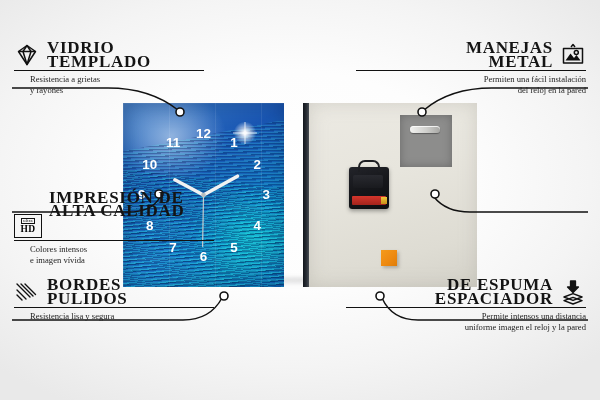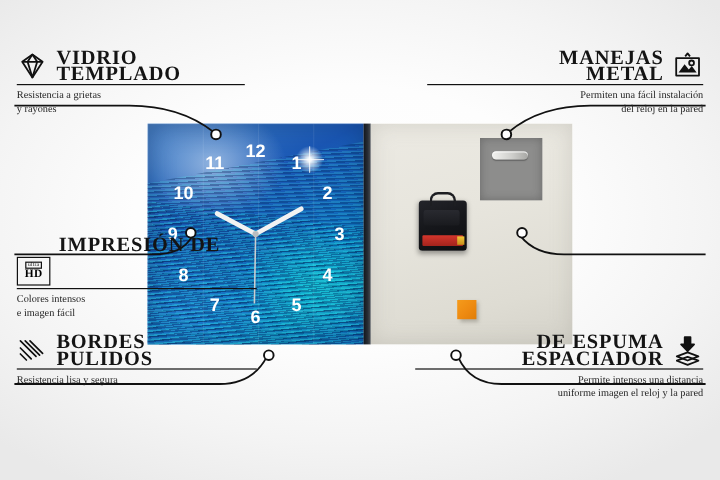--- a/index.html
+++ b/index.html
@@ -17,21 +17,21 @@
   
   .product{
     position:absolute;left:123px;top:103px;width:354px;height:184px;
   }
   .shadow-under{
     position:absolute;left:128px;top:278px;width:344px;height:16px;
     background:radial-gradient(ellipse 50% 60% at 50% 0%, rgba(90,90,95,.30) 0%, rgba(120,120,125,.12) 45%, rgba(255,255,255,0) 78%);
     filter:blur(2px);
   }
   .clock-face{
-    position:absolute;left:0;top:0;width:180px;height:184px;
+    position:absolute;left:0;top:0;width:161px;height:184px;
     overflow:hidden;
     background:
       radial-gradient(ellipse 60% 45% at 78% 72%, rgba(20,220,215,.55) 0%, rgba(20,190,200,0) 58%),
       radial-gradient(ellipse 55% 40% at 30% 18%, rgba(180,205,235,.75) 0%, rgba(120,170,220,0) 62%),
       radial-gradient(ellipse 70% 60% at 18% 88%, rgba(35,120,205,.75) 0%, rgba(35,120,205,0) 65%),
       linear-gradient(152deg,#4f86c8 0%,#2f6fc0 16%,#1a57b4 34%,#1464b8 52%,#0e78c4 68%,#1189c2 82%,#0f63b6 100%);
     box-shadow:inset 0 0 22px rgba(8,30,70,.35);
   }
   .wave{position:absolute;left:0;top:0;width:100%;height:100%;}
   .grid-lines{
@@ -114,21 +114,21 @@
     box-shadow:2px 2px 3px rgba(120,115,105,.45);
   }
   
   .callout{position:absolute;}
   .callout .title{
     font-weight:bold;letter-spacing:.7px;color:#141414;
     font-size:17px;line-height:13.5px;text-transform:uppercase;
     white-space:nowrap;
   }
   .callout .desc{
-    font-size:8.6px;line-height:10.6px;color:#242424;white-space:nowrap;
+    font-size:8.6px;line-height:10.6px;color:#242424;white-space:nowrap;margin-left:16px;
   }
   .head{display:flex;align-items:center;gap:7px;}
   .ico{width:26px;height:26px;flex:0 0 26px;display:block;}
   .left .head{justify-content:flex-start;}
   .right .head{justify-content:flex-end;}
   .left .title,.left .desc{text-align:left;}
   .right .title,.right .desc{text-align:right;}
   .right .titlewrap{order:1}
   .rule{height:1px;background:#111;margin:2px 0 3px 0;}
   .hdicon{
@@ -236,25 +236,26 @@
   </div>
 
   <div class="callout left" style="left:14px;top:170px;width:200px;">
     <div class="head">
       <span class="ico hdicon">
         <i>ultra</i>
         <b>HD</b>
       </span>
       <span class="titlewrap">
         <div class="title">IMPRESIÓN DE</div>
+        <div class="title">ALTA CALIDAD</div>
       </span>
     </div>
     <div class="rule"></div>
     <div class="desc">Colores intensos</div>
-    <div class="desc">e imagen fácil</div>
+    <div class="desc">e imagen vívida</div>
   </div>
 
   <div class="callout left" style="left:14px;top:278px;width:200px;">
     <div class="head">
       <span class="ico">
         <svg viewBox="0 0 26 26" width="26" height="26" fill="none" stroke="#111" stroke-width="1.4" stroke-linecap="round">
           <path d="M3,5 L16,18"></path>
             <path d="M7,5 L19,17"></path>
             <path d="M11,5 L21.5,15.5"></path>
           <path d="M3,11 L12,20"></path>

